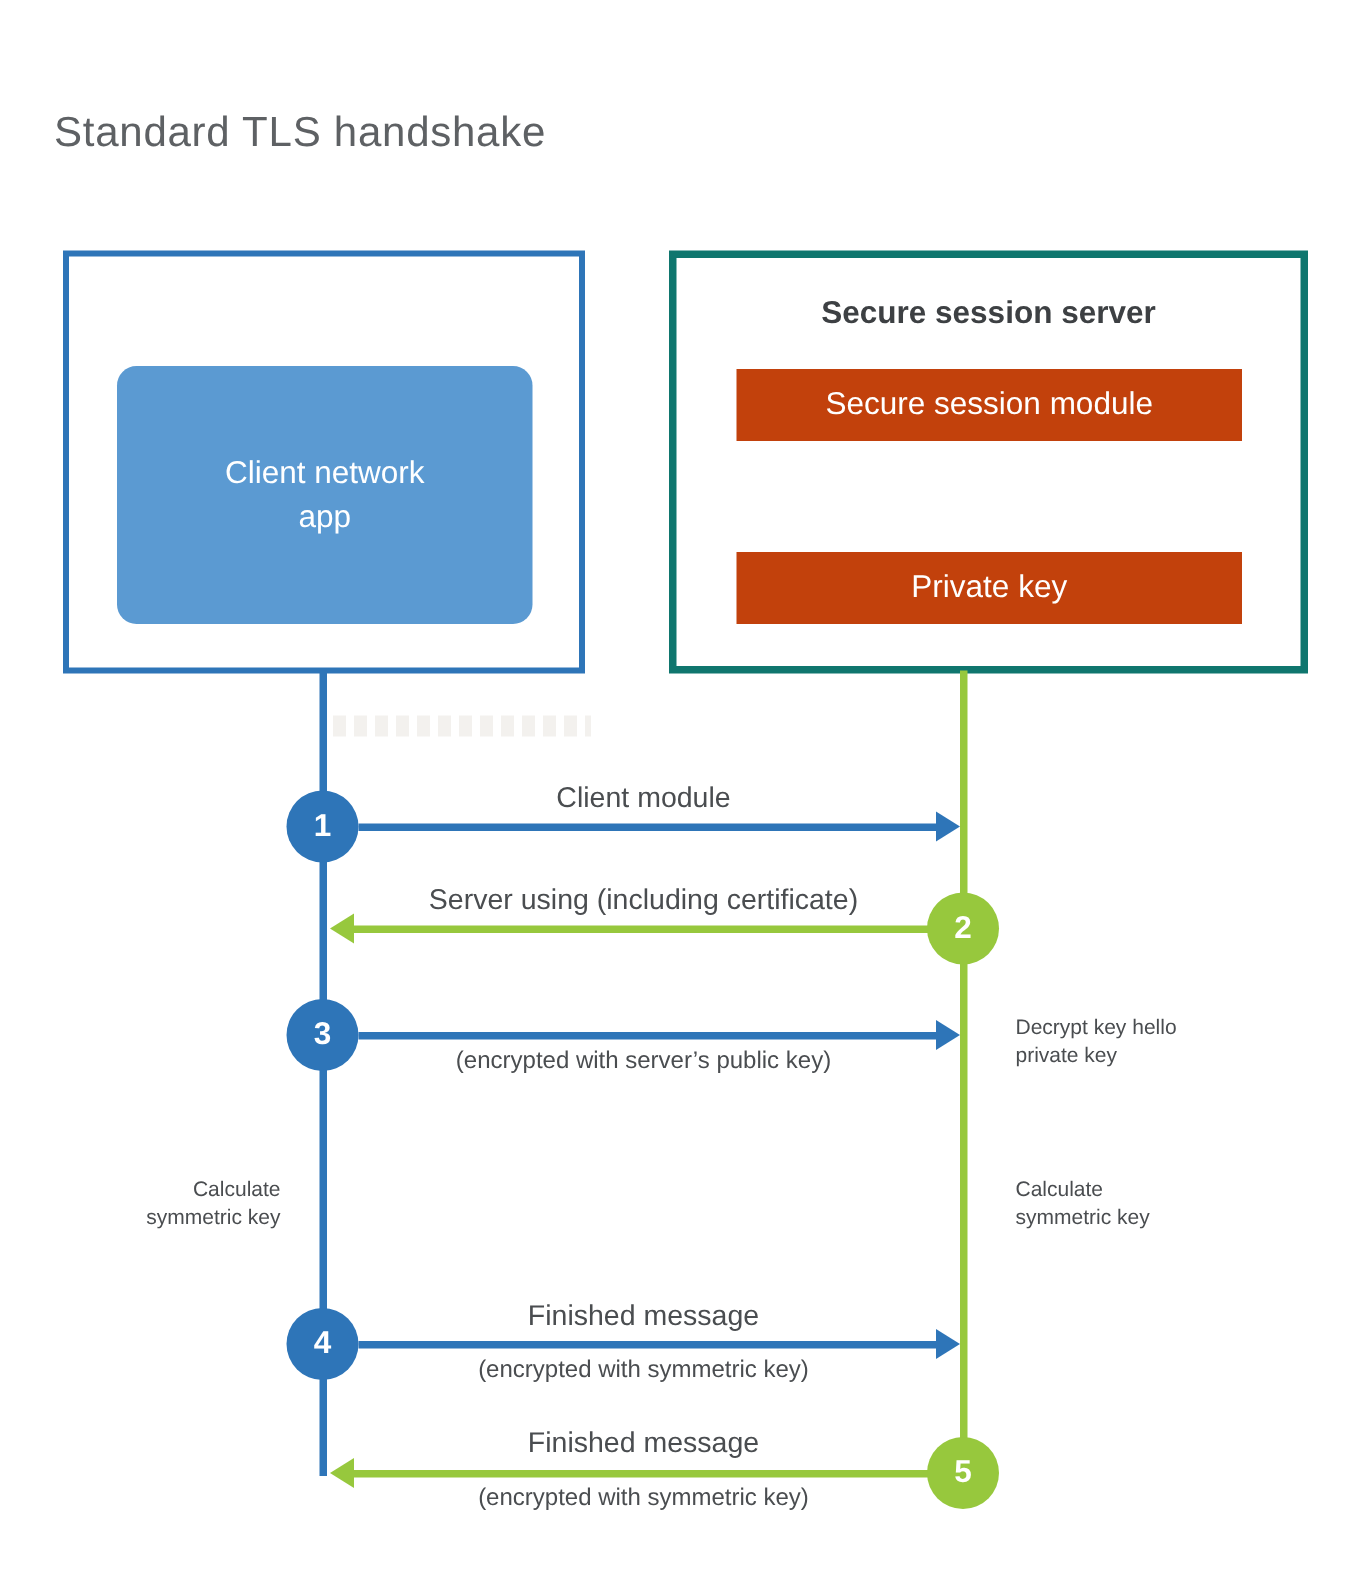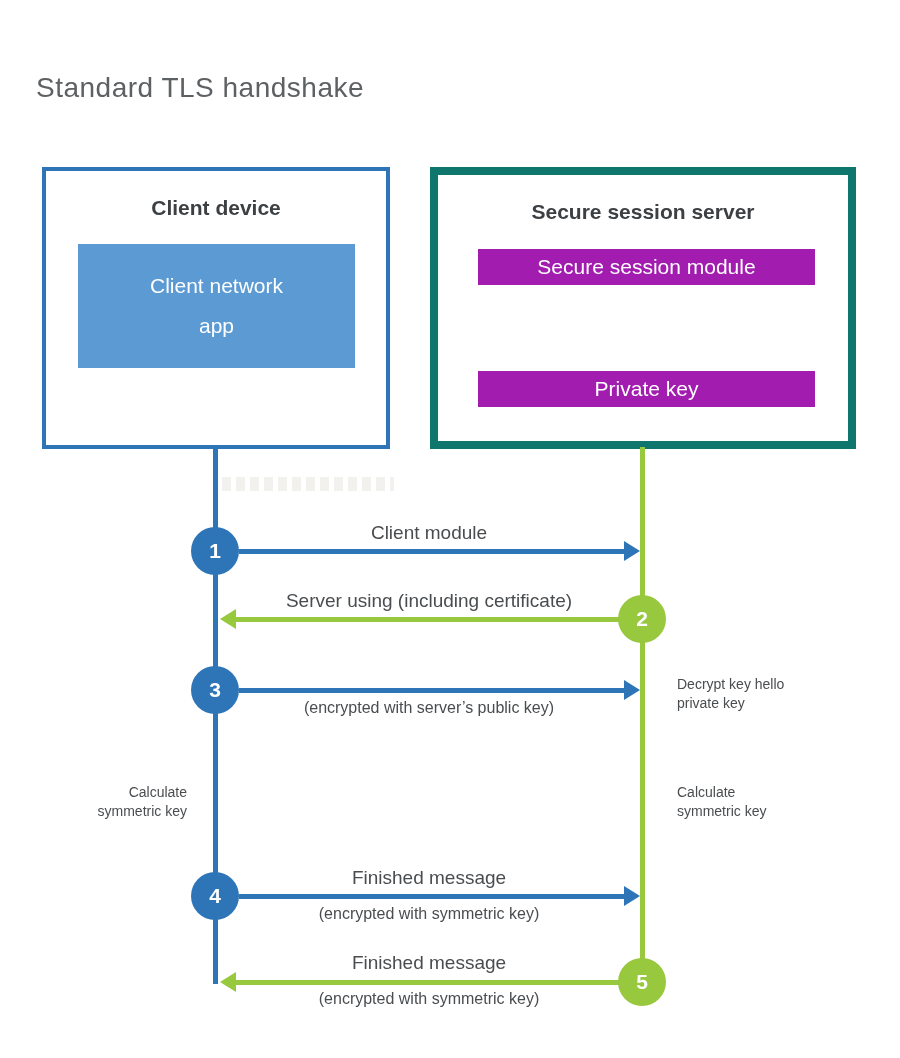--- a/index.html
+++ b/index.html
@@ -8,32 +8,32 @@
     font-family:"Liberation Sans",sans-serif;overflow:hidden;margin-top:44px;
   }
   .abs{position:absolute;}
   .page-title{
     left:36px;top:28px;font-size:28px;font-weight:300;color:#5e6164;
     letter-spacing:.5px;
   }
   
   .device-box{box-sizing:border-box;background:#fff;}
   .client-box{left:42px;top:123px;width:348px;height:282px;border:4px solid #2e75b8;}
-  .server-box{left:430px;top:123px;width:426px;height:282px;border:8px solid #0f766e;}
+  .server-box{left:446px;top:123px;width:426px;height:282px;border:5px solid #0f766e;}
   .box-title{
     position:absolute;left:0;top:25px;width:100%;text-align:center;
     font-size:21px;font-weight:700;color:#3d4043;
   }
   .client-app{
-    position:absolute;left:32px;top:73px;width:277px;height:124px;background:#5b9ad2;
+    position:absolute;left:32px;top:73px;width:277px;height:172px;background:#5b9ad2;
     display:flex;align-items:center;justify-content:center;text-align:center;
-    color:#ffffff;font-size:21px;line-height:40px;white-space:pre-line;
+    color:#ffffff;font-size:21px;line-height:29px;white-space:pre-line;border-radius:13px;
   }
   .server-bar{
-    position:absolute;left:40px;width:337px;height:36px;background:#a21caf;
+    position:absolute;left:40px;width:337px;height:48px;background:#c2410c;
     display:flex;align-items:center;justify-content:center;
     color:#ffffff;font-size:21px;
   }
   .bar-0{top:74px;} .bar-1{top:135px;} .bar-2{top:196px;}
   
   .lifeline{width:5px;}
   .lifeline.blue{background:#2e75b8;left:213px;top:403px;height:537px;}
   .lifeline.green{background:#97c83d;left:640px;top:403px;height:535px;}
   .ghost-dashes{
     left:222px;top:433px;width:172px;height:14px;
@@ -65,21 +65,20 @@
   }
 </style>
 </head>
 <body>
 
 <div class="canvas">
 
   <div class="abs page-title">Standard TLS handshake</div>
 
   <div class="abs device-box client-box">
-    <div class="box-title">Client device</div>
     <div class="client-app">Client network
 app</div>
   </div>
 
   <div class="abs device-box server-box">
     <div class="box-title">Secure session server</div>
     <div class="server-bar bar-0">Secure session module</div>
     <div class="server-bar bar-2">Private key</div>
   </div>
 

